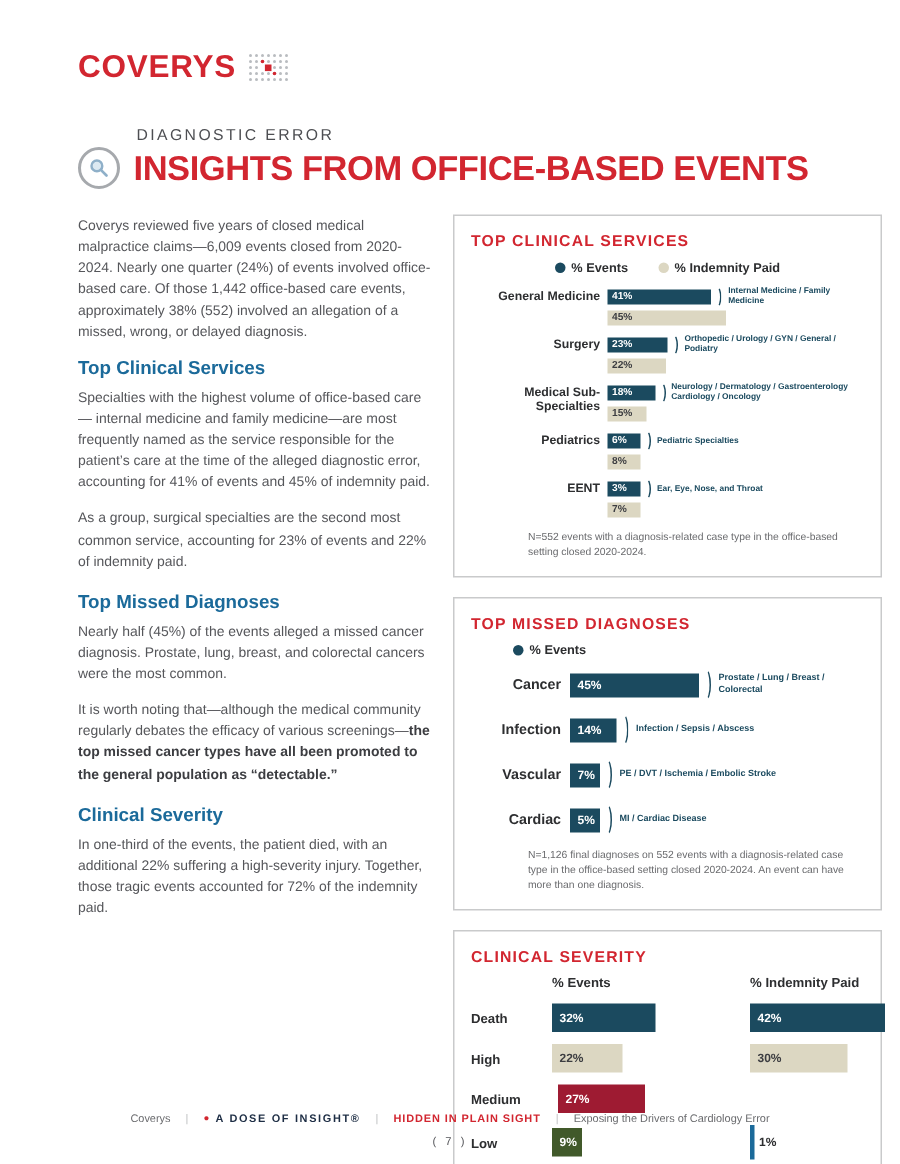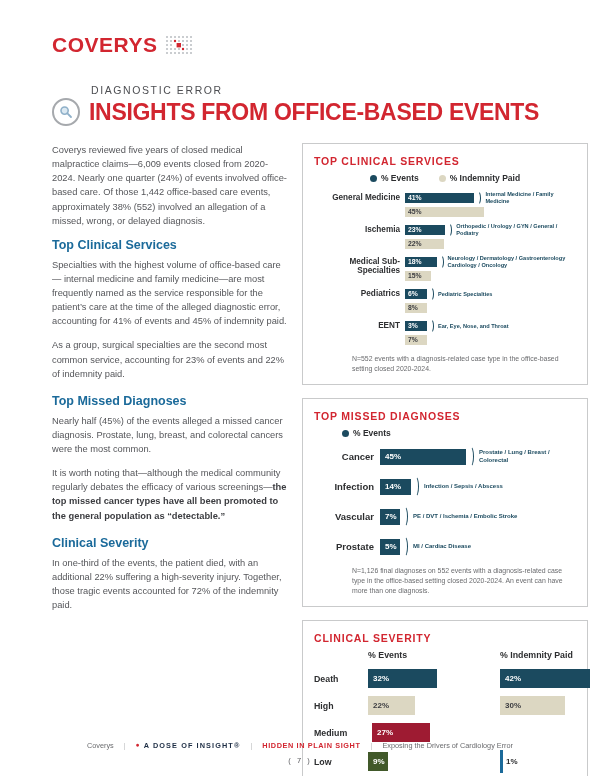--- a/index.html
+++ b/index.html
@@ -181,21 +181,21 @@
             </div>
             <div class="barline">
               <div class="bar minw" style="background-color: rgb(220, 215, 194); width: 78.75px;">
                   <span class="pct dark">45%</span>
                 </div>
             </div>
           </div>
         </div>
 
         <div class="c1row">
-          <div class="c1label">Ischemia</div>
+          <div class="c1label">Surgery</div>
           <div class="c1bars">
             <div class="barline">
               <div class="bar minw" style="background-color: rgb(27, 74, 95); width: 40.25px;">
                   <span class="pct">23%</span>
                 </div>
               <span class="arc"></span>
               <span class="note">Orthopedic / Urology / GYN / General / Podiatry</span>
             </div>
             <div class="barline">
               <div class="bar minw" style="background-color: rgb(220, 215, 194); width: 38.5px;">
@@ -286,21 +286,21 @@
         </div>
         <div class="c2row">
           <div class="c2label">Vascular</div>
           <div class="c2bar" style="background-color: rgb(27, 74, 95); width: 14px;">
               <span class="pct">7%</span>
             </div>
           <span class="arc2"></span>
           <span class="note2">PE / DVT / Ischemia / Embolic Stroke</span>
         </div>
         <div class="c2row">
-          <div class="c2label">Prostate</div>
+          <div class="c2label">Cardiac</div>
           <div class="c2bar" style="background-color: rgb(27, 74, 95); width: 10px;">
               <span class="pct">5%</span>
             </div>
           <span class="arc2"></span>
           <span class="note2">MI / Cardiac Disease</span>
         </div>
 
         <div class="footnote">N=1,126 final diagnoses on 552 events with a diagnosis-related case type in the office-based setting closed 2020-2024. An event can have more than one diagnosis.</div>
       </div>
 

